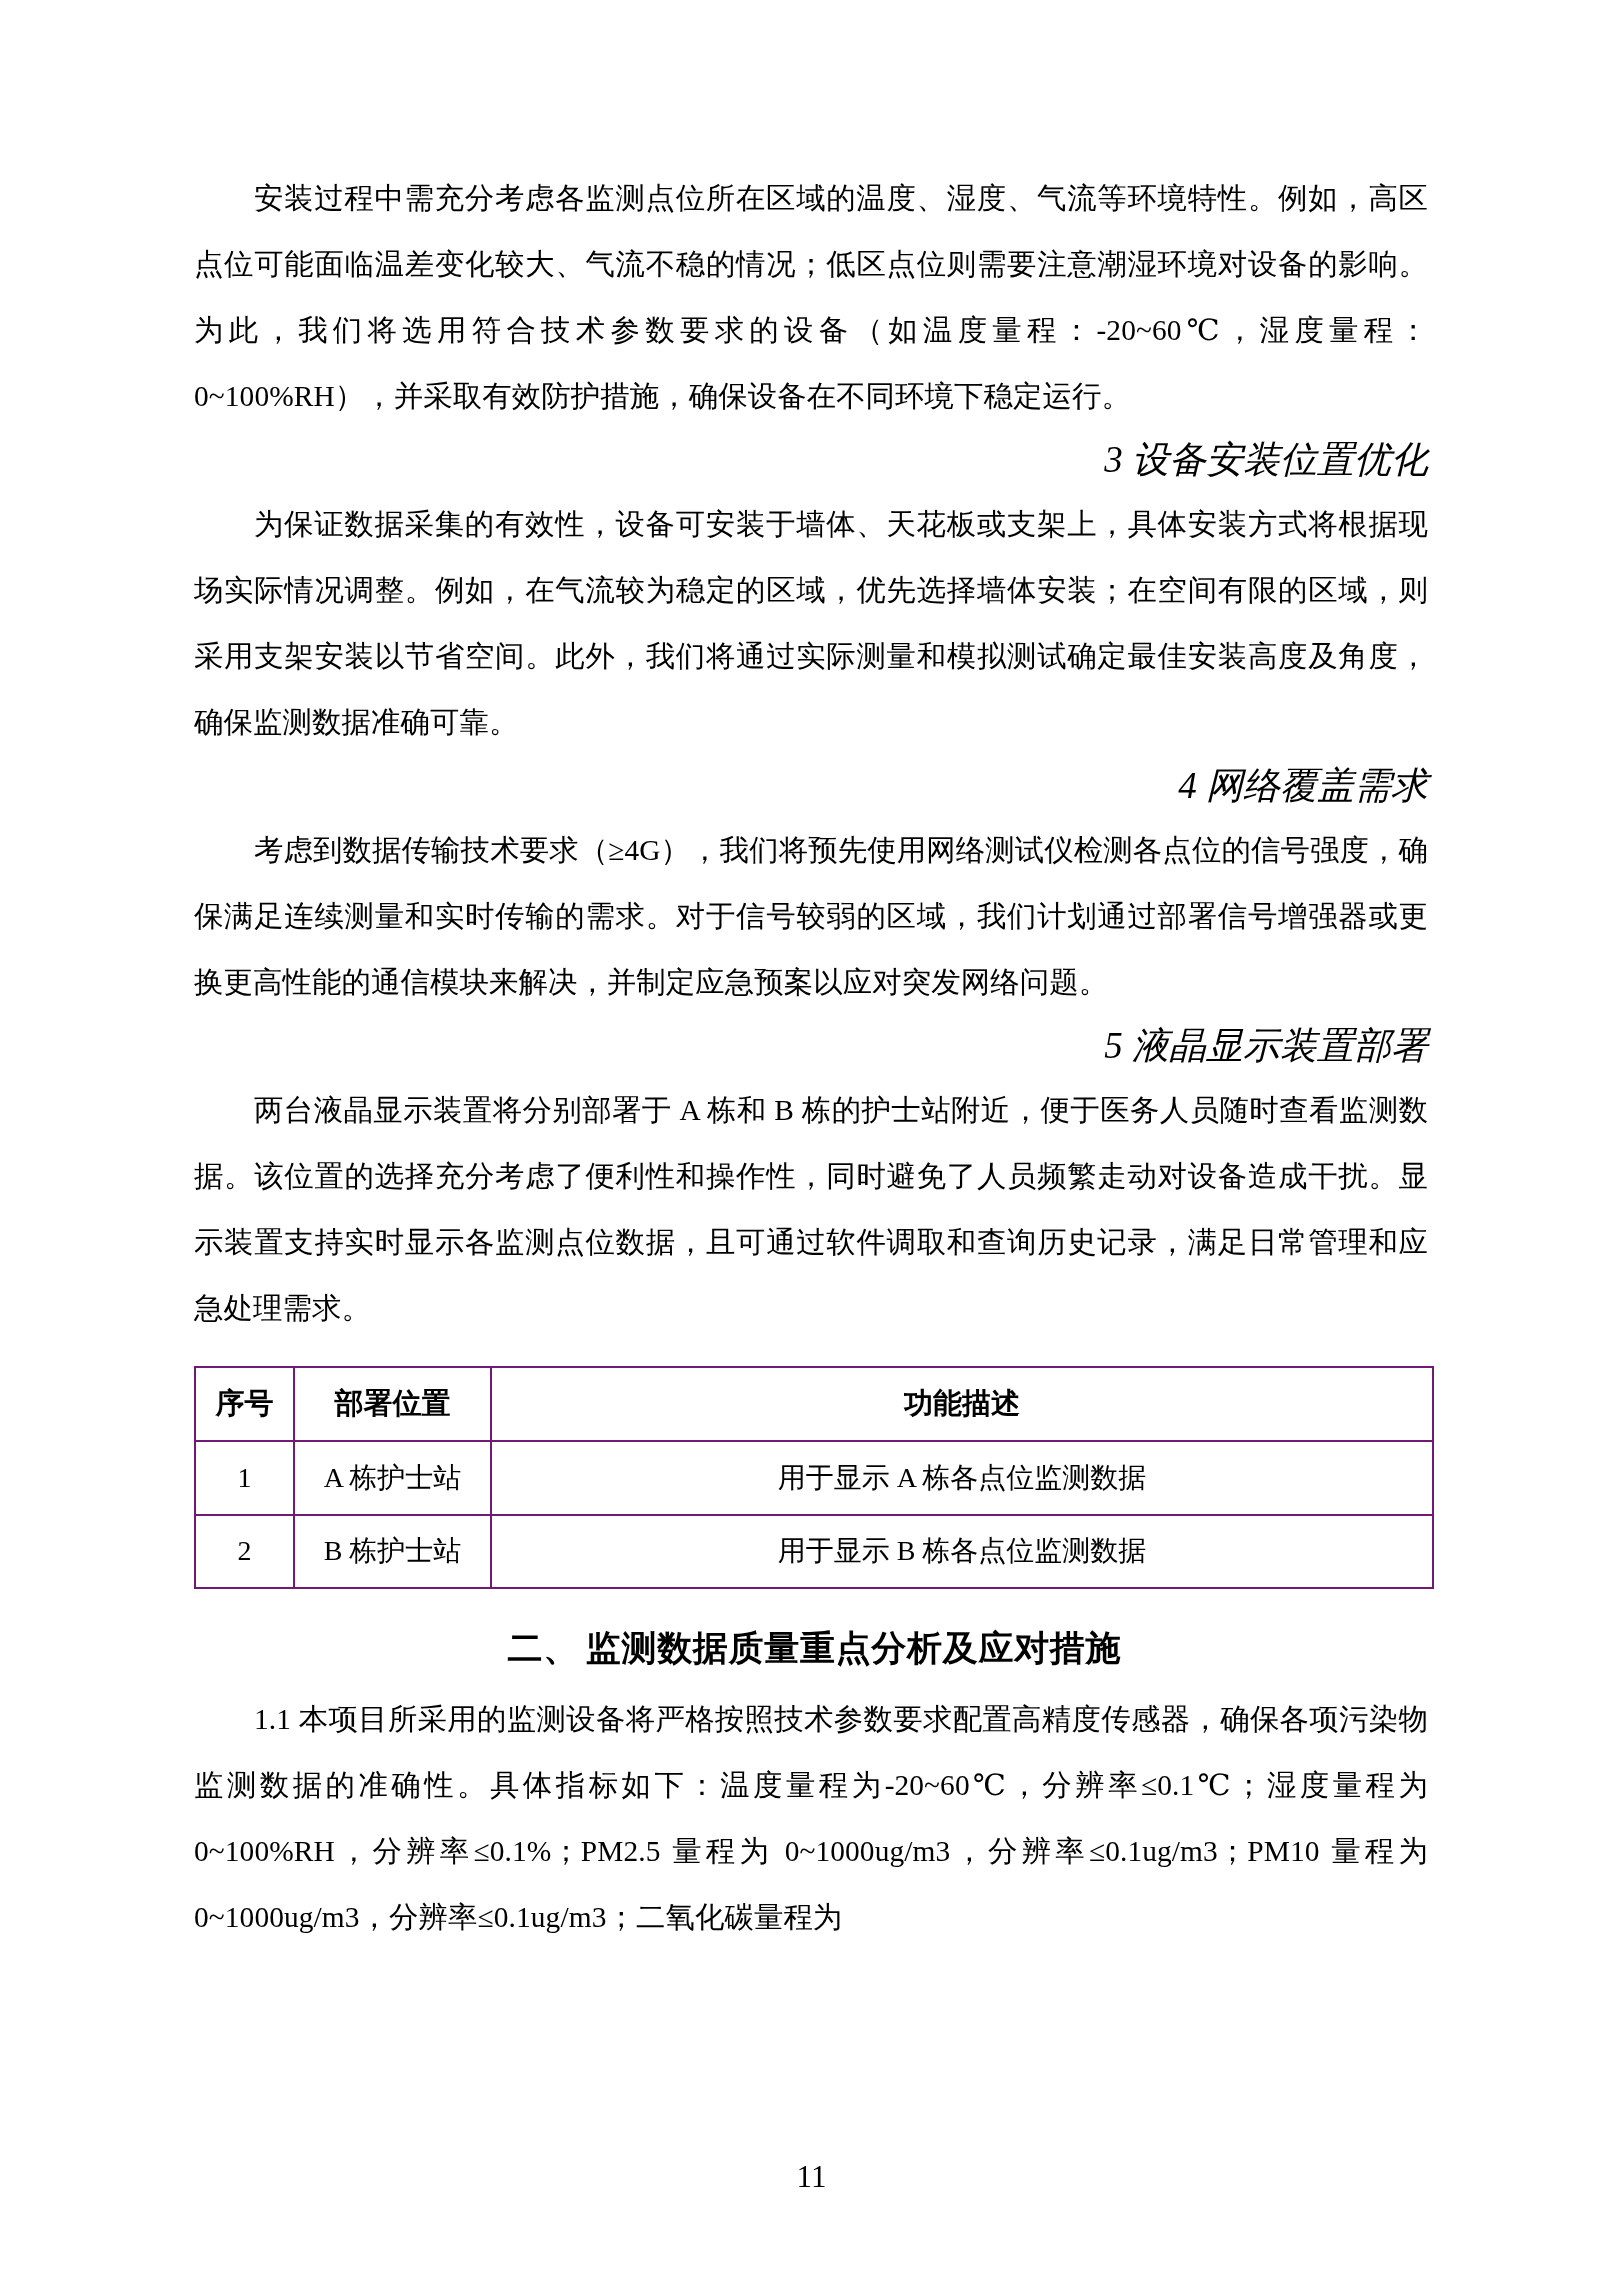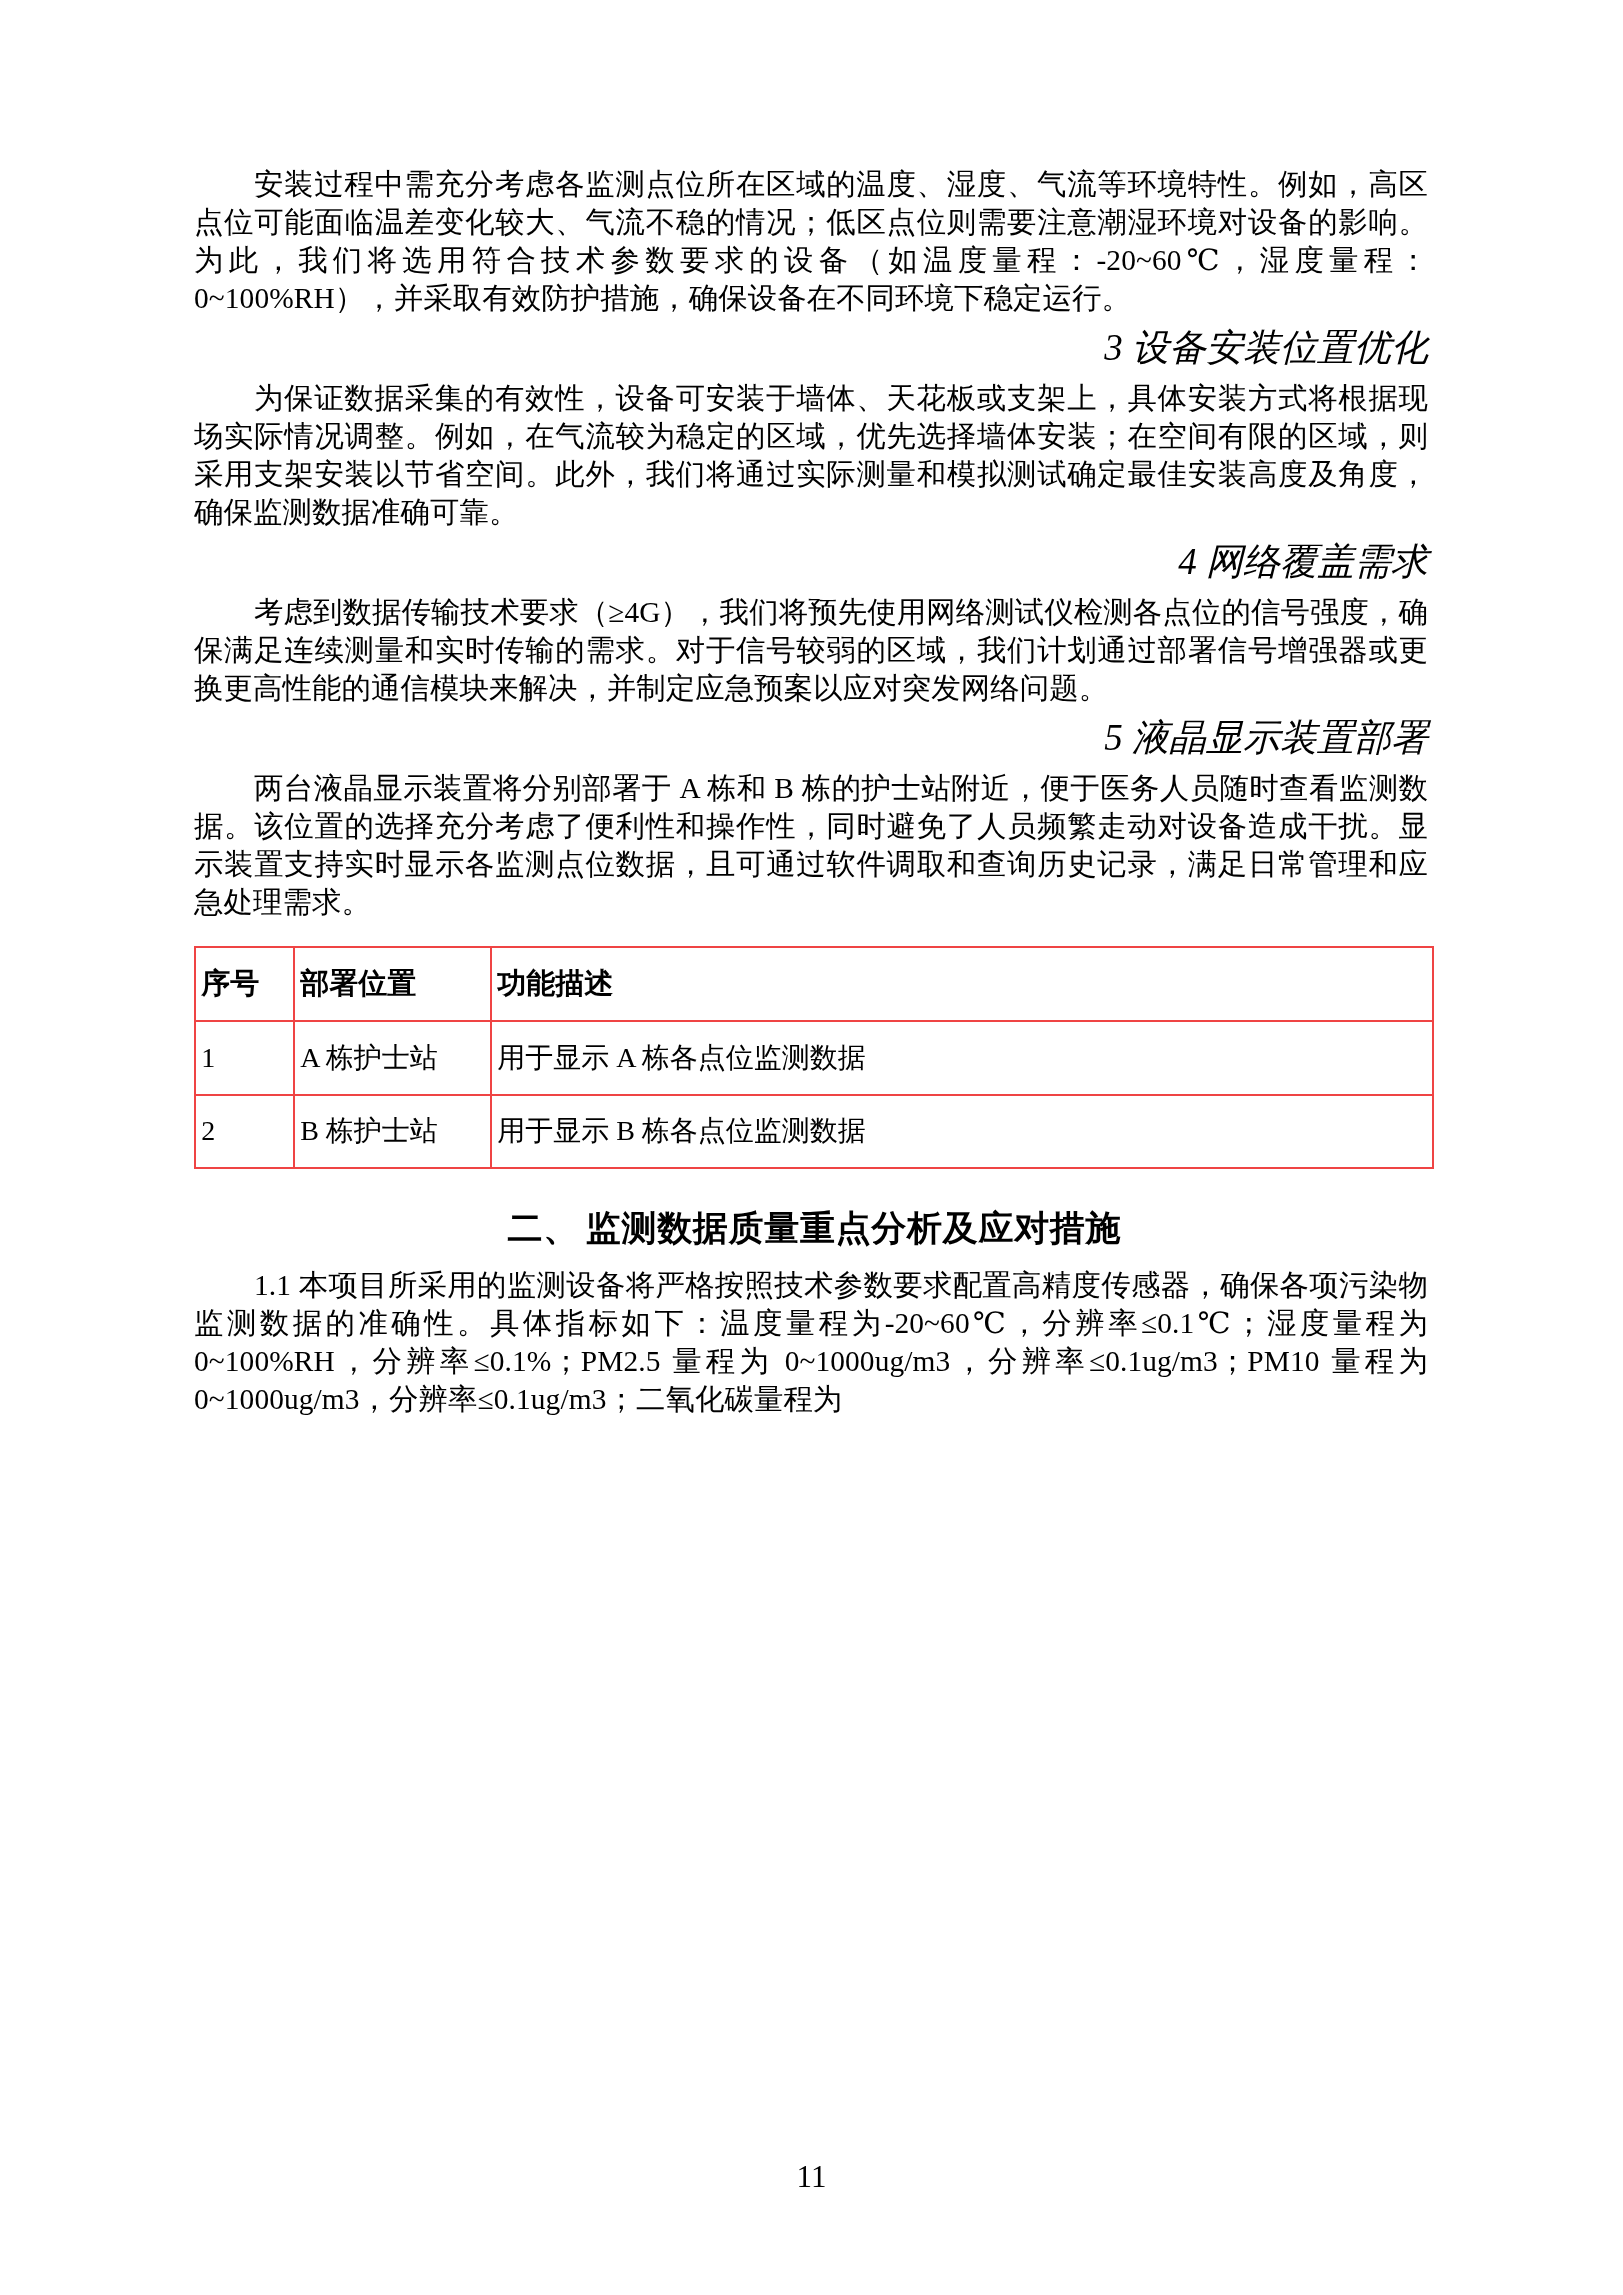--- a/index.html
+++ b/index.html
@@ -26,21 +26,21 @@
   }
   .content {
     position: absolute;
     left: 194px;
     top: 165px;
     width: 1234px;
   }
   p.para {
     margin: 0;
     font-size: 29.4px;
-    line-height: 38px;
+    line-height: 66px;
     text-align: justify;
     text-justify: inter-ideograph;
     text-indent: 60px;
     letter-spacing: 0.1px;
     word-spacing: 0px;
   }
   p.subhead {
     margin: 0;
     font-size: 37px;
     line-height: 62px;
@@ -62,24 +62,24 @@
     display: inline-block;
     min-width: 85px;
   }
   table.dtable {
     border-collapse: collapse;
     width: 1240px;
     margin: 25px 0 7.9px 0;
     table-layout: fixed;
   }
   table.dtable td, table.dtable th {
-    border: 2px solid #ef4444;
+    border: 2px solid #701a75;
     font-size: 28px;
     font-weight: normal;
-    text-align: left;
+    text-align: center;
     vertical-align: middle;
     height: 64px;
     padding: 3.9px 5.2px;
     font-family: "Liberation Serif", "DejaVu Serif", serif;
   }
   table.dtable thead td {
     font-weight: bold;
     font-family: "Liberation Sans", "DejaVu Sans", sans-serif;
     font-size: 29px;
   }

